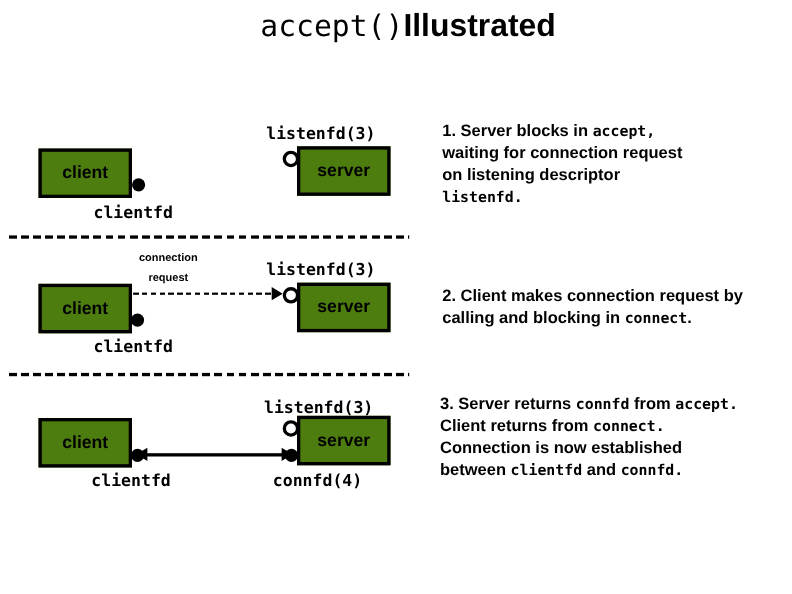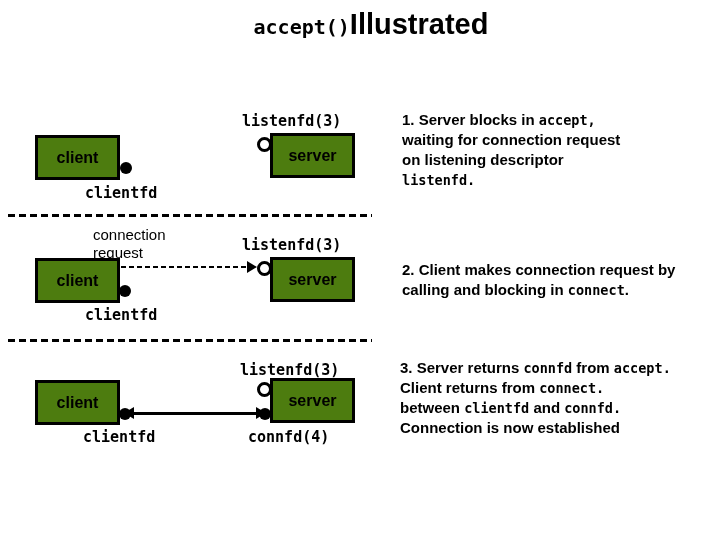--- a/index.html
+++ b/index.html
@@ -4,21 +4,21 @@
 <style>
   html,body { margin:0; padding:0; background:#fff; }
   .slide {
     position:relative; width:720px; height:540px; background:#ffffff;
     font-family:"Liberation Sans", sans-serif; color:#000; overflow:hidden;
   }
   .title {
     position:absolute; left:0; top:8px; width:720px; text-align:center;
     padding-left:22px; box-sizing:border-box; white-space:nowrap;
   }
-  .title-code { font-family:"DejaVu Sans Mono", monospace; font-weight:bold; font-size:20px; }
+  .title-code { font-family:"DejaVu Sans Mono", monospace; font-weight:normal; font-size:27px; }
   .title-text { font-weight:bold; font-size:29px; margin-left:0; }
 
   .box {
     position:absolute; width:85px; height:45px; border:3px solid #000; background:#4d7c0f;
     box-sizing:border-box; display:flex; align-items:center; justify-content:center;
     font-weight:bold; font-size:16px; z-index:1;
   }
   .mono {
     position:absolute; font-family:"DejaVu Sans Mono", monospace; font-weight:bold;
     font-size:15px; white-space:nowrap; z-index:2;
@@ -38,21 +38,21 @@
   }
   .solidline { position:absolute; height:3px; background:#000; z-index:2; }
   .arr-r {
     position:absolute; width:0; height:0; z-index:2;
     border-top:6px solid transparent; border-bottom:6px solid transparent; border-left:10px solid #000;
   }
   .arr-l {
     position:absolute; width:0; height:0; z-index:2;
     border-top:6px solid transparent; border-bottom:6px solid transparent; border-right:10px solid #000;
   }
-  .reqlabel { position:absolute; font-weight:normal; font-size:15px; line-height:18px; }
+  .reqlabel { position:absolute; font-weight:bold; font-size:10px; line-height:18px; text-align:center; }
   .note { position:absolute; font-weight:bold; font-size:15px; line-height:20px; white-space:nowrap; }
   .note .code { font-family:"DejaVu Sans Mono", monospace; font-size:13.5px; }
 </style>
 </head>
 <body>
 
 <div class="slide">
 
   <div class="title">
     <span class="title-code">accept()</span><span class="title-text">Illustrated</span>
@@ -114,17 +114,17 @@
   <div class="arr-l" style="left:124px;top:407px"></div>
   <div class="arr-r" style="left:256px;top:407px"></div>
   <div class="dot" style="left:119px;top:408px"></div>
   <div class="dot" style="left:259px;top:408px"></div>
   <div class="mono" style="left:83px;top:428px">clientfd</div>
   <div class="mono" style="left:248px;top:428px">connfd(4)</div>
 
   <div class="note" style="left:400px;top:358px">
     <div><span>3. Server returns </span><span class="code">connfd</span><span> from </span><span class="code">accept.</span></div>
     <div><span>Client returns from </span><span class="code">connect.</span></div>
+    <div>Connection is now established</div>
     <div><span>between </span><span class="code">clientfd</span><span> and </span><span class="code">connfd.</span></div>
-    <div>Connection is now established</div>
   </div>
 
 </div>
 
 </body></html>

